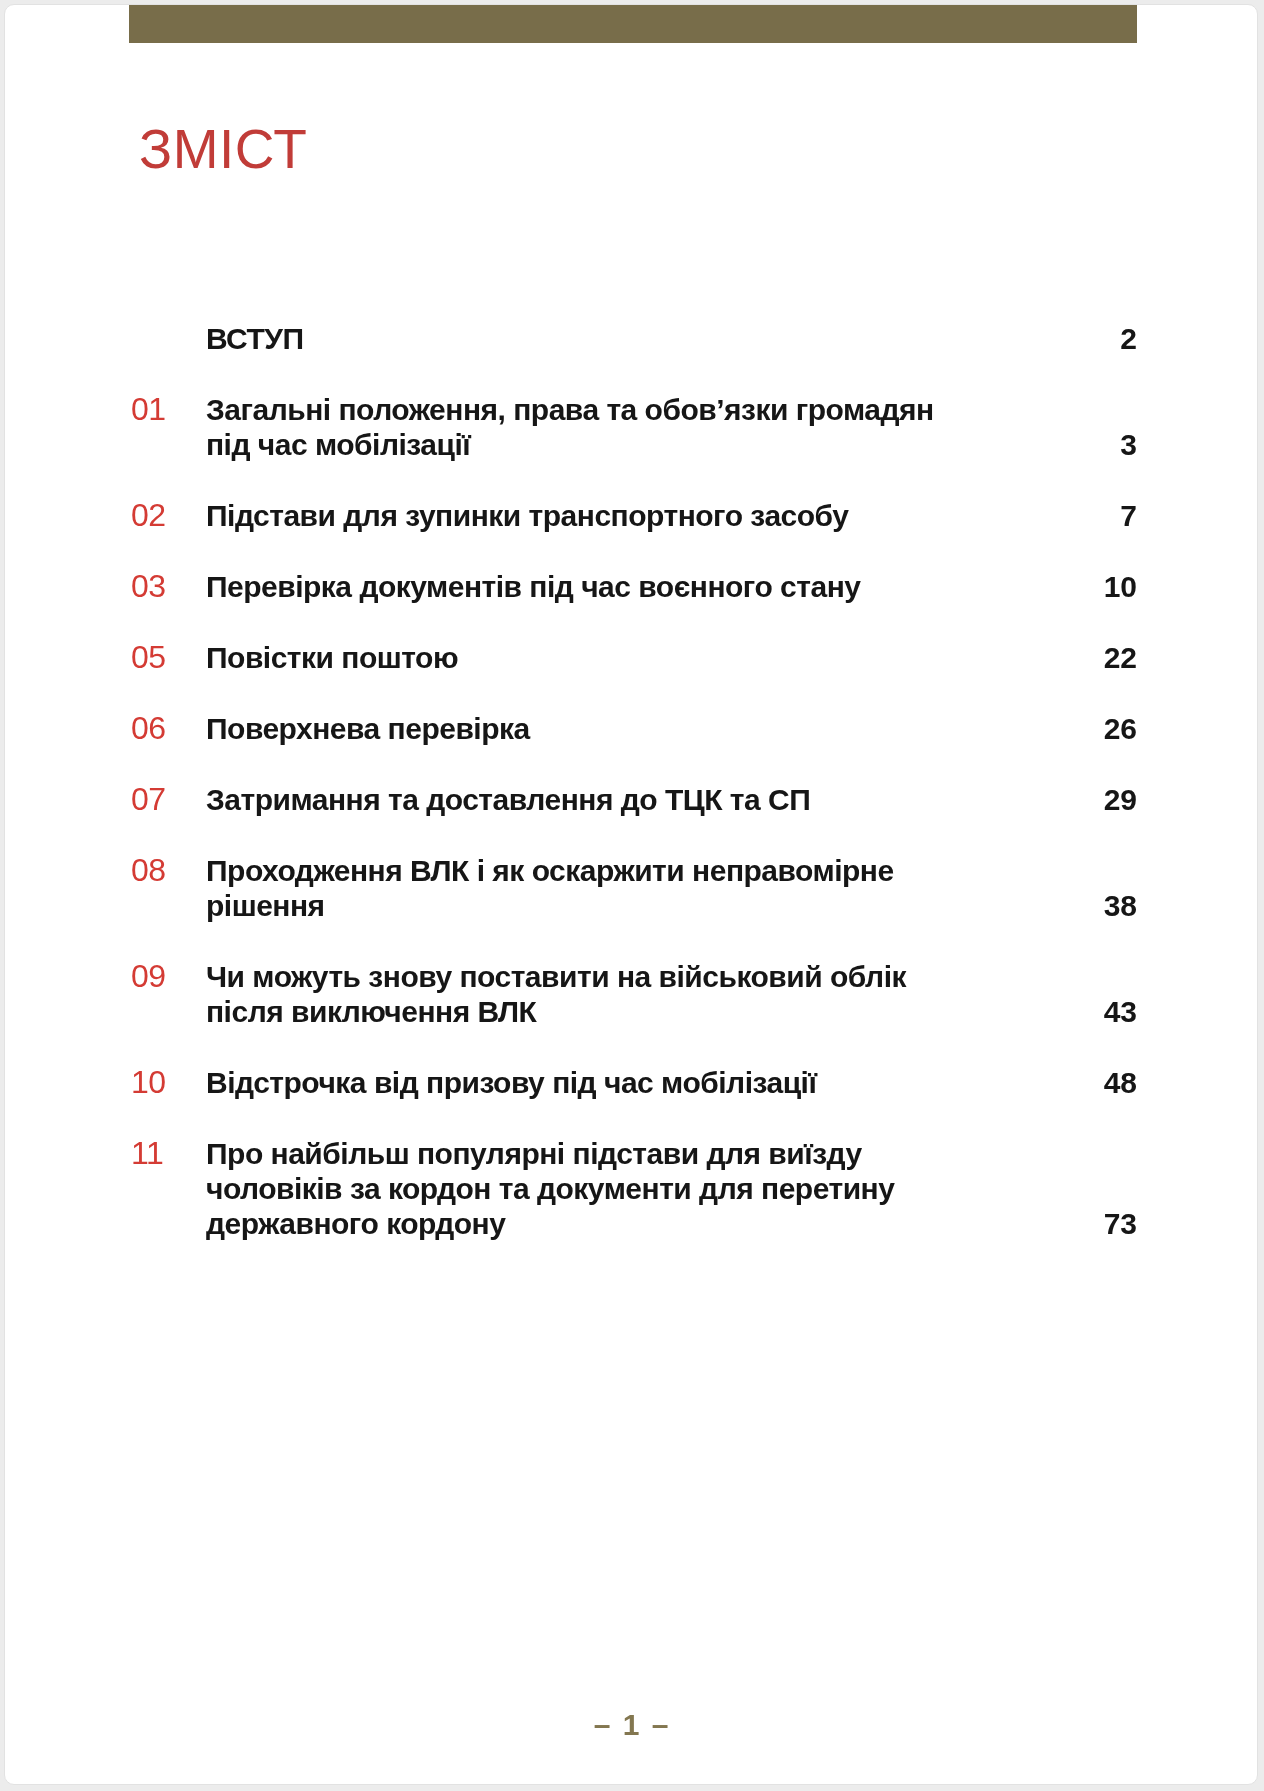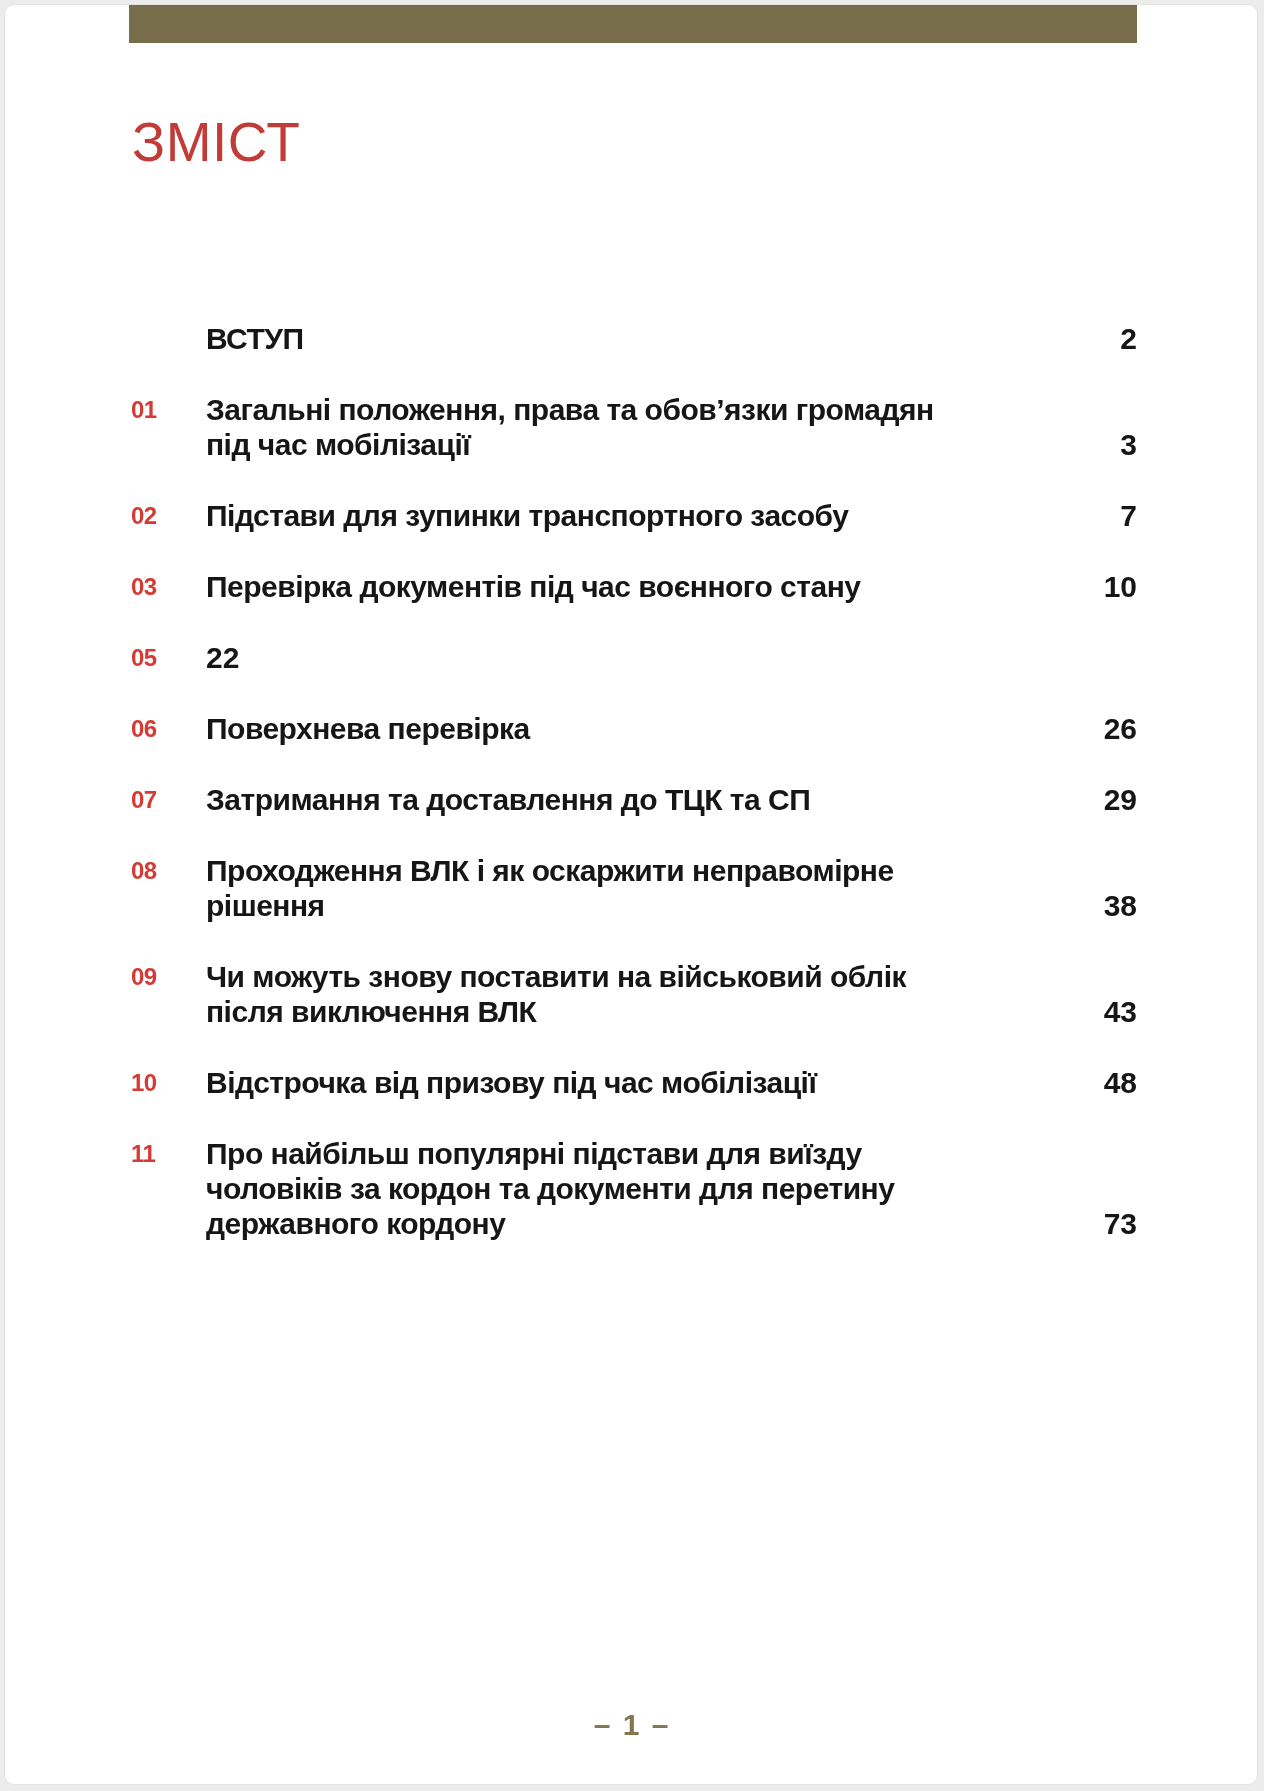--- a/index.html
+++ b/index.html
@@ -28,40 +28,40 @@
     overflow:hidden;
     box-sizing:border-box;
   }
   .top-bar{
     position:absolute;left:124px;top:0;
     width:1008px;height:38px;
     background:var(--bar-olive);
   }
   .doc-title{
     position:absolute;left:126px;top:106px;
-    margin:1px;
+    margin:8px;
     font-size:55px;line-height:1.1;
     font-weight:400;
     letter-spacing:0.5px;
     color:var(--title-red);
   }
   .toc{
     position:absolute;left:126px;top:316px;
     width:1006px;
   }
   .toc-row{
     display:flex;
     align-items:stretch;
     margin-bottom:36px;
   }
   .toc-num{
     flex:0 0 75px;
     align-self:flex-start;
-    font-size:24px;line-height:35px;
-    font-weight:700;
+    font-size:32px;line-height:35px;
+    font-weight:400;
     letter-spacing:-0.5px;
     color:var(--number-red);
   }
   .toc-title{
     flex:1 1 auto;
     font-size:30px;line-height:35px;
     font-weight:700;
     letter-spacing:-0.5px;
     color:var(--text-black);
     white-space:pre-line;
@@ -116,20 +116,21 @@
 
   <div class="toc-row">
     <span class="toc-num">03</span>
     <span class="toc-title">Перевірка документів під час воєнного стану</span>
     <span class="toc-page">10</span>
   </div>
 
 
   <div class="toc-row">
     <span class="toc-num">05</span>
+    <span class="toc-title">Повістки поштою</span>
     <span class="toc-page">22</span>
   </div>
 
   <div class="toc-row">
     <span class="toc-num">06</span>
     <span class="toc-title">Поверхнева перевірка</span>
     <span class="toc-page">26</span>
   </div>
 
   <div class="toc-row">

